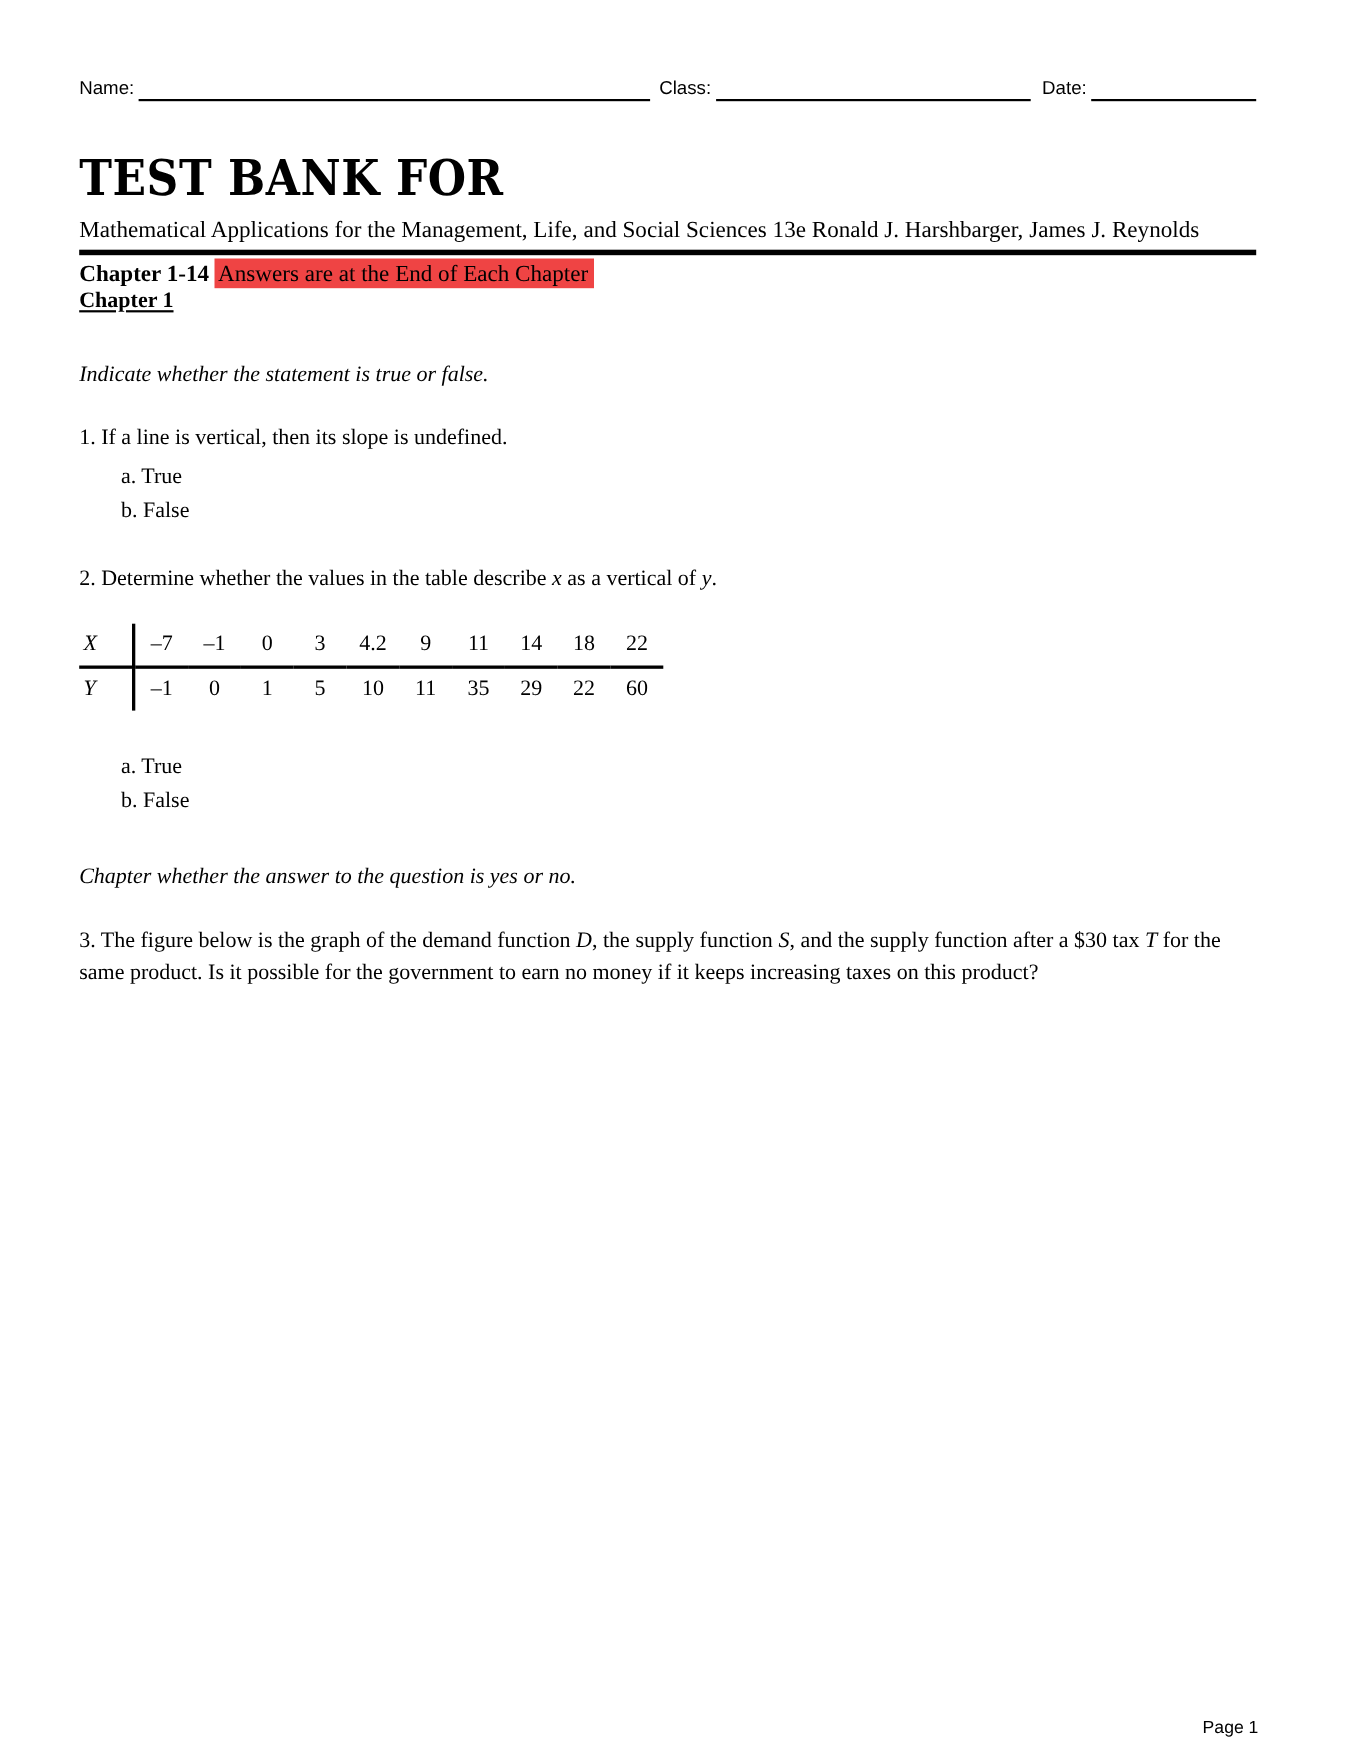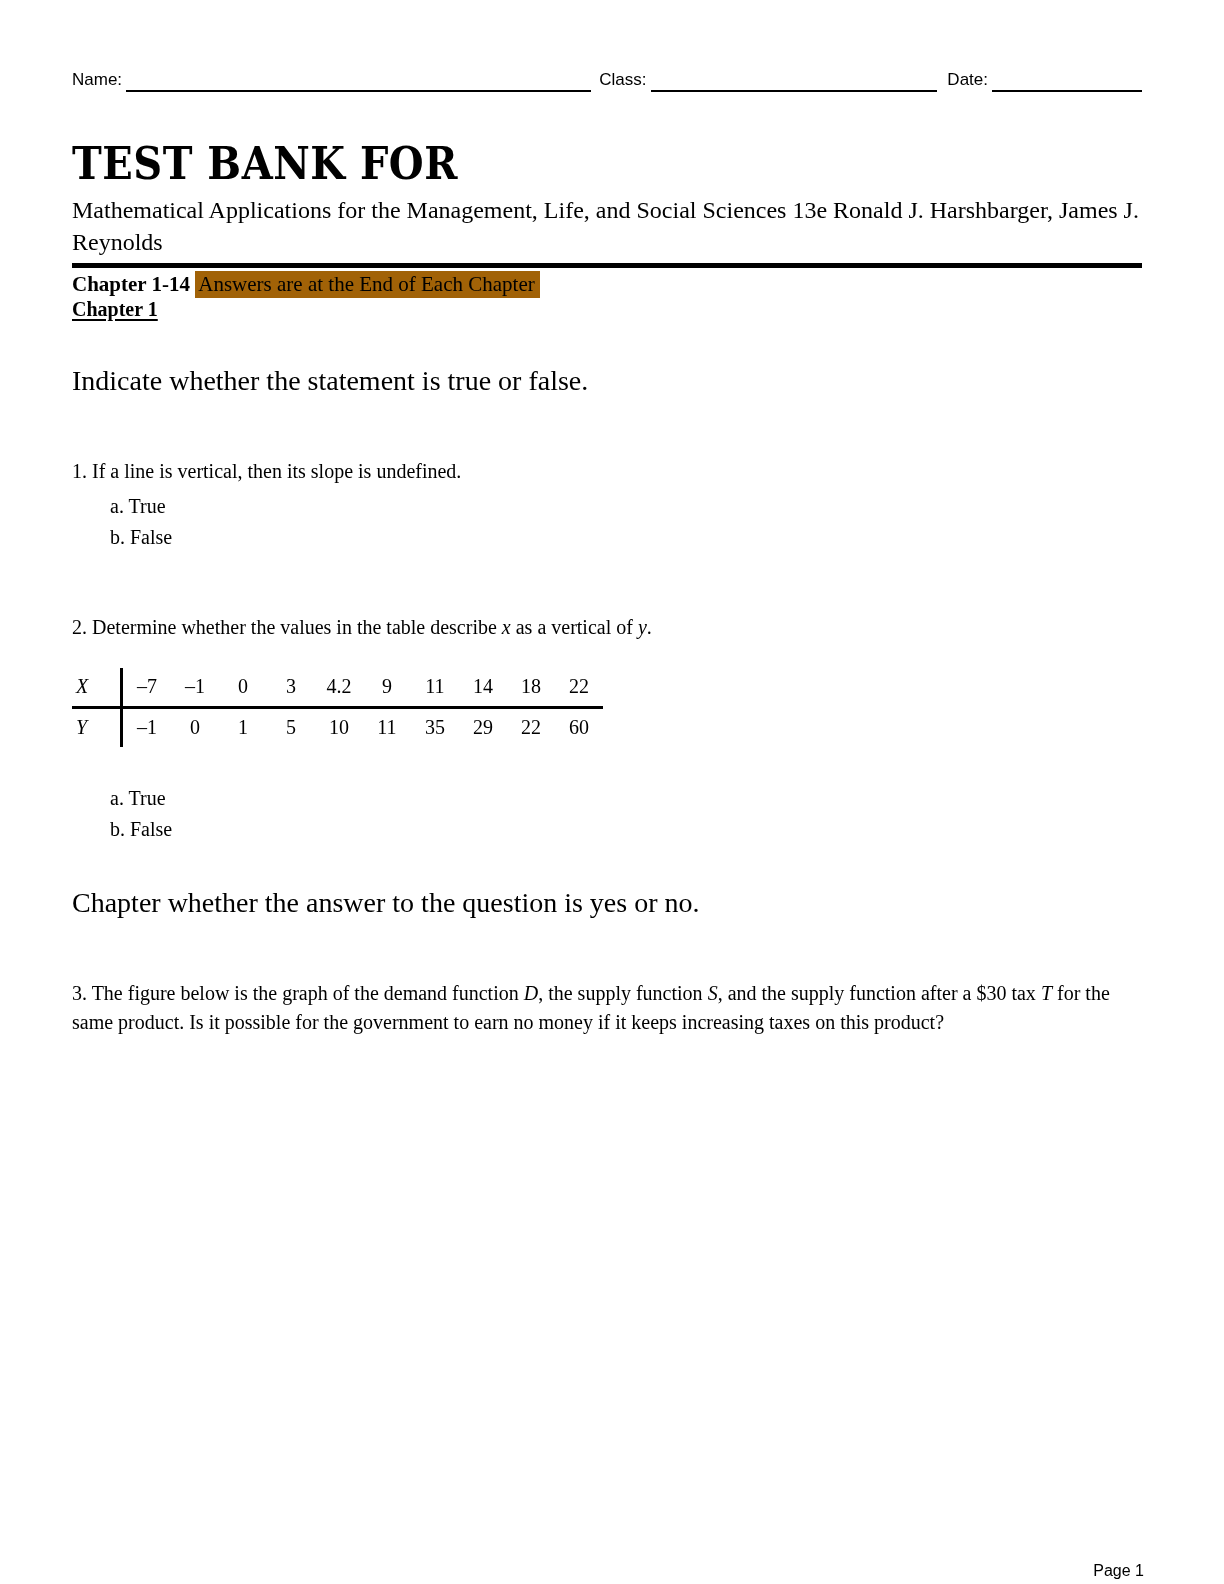--- a/index.html
+++ b/index.html
@@ -39,21 +39,21 @@
     font-family: "DejaVu Serif", serif;
     font-weight: 800;
     font-size: 40px;
     letter-spacing: 0.5px;
     transform: scaleY(1.12);
     transform-origin: left top;
     white-space: nowrap;
   }
   .doc-subtitle {
     margin-top: 12px;
-    font-size: 24px;
+    font-size: 21px;
     line-height: 1.32;
   }
   .thick-rule {
     margin-top: 4px;
     height: 5px;
     background: #000;
   }
   .chapter-line {
     margin-top: 3px;
     font-size: 21px;
@@ -65,24 +65,25 @@
   
   .section-heading {
     font-size: 20px;
     font-weight: bold;
     text-decoration: underline;
     text-underline-offset: 3px;
   }
 
   .instruction {
     margin-top: 44px;
-    font-size: 28px;
-  }
-
-  .question { margin-top: 60px; font-size: 20px; line-height: 1.45; }
+    font-size: 20px;
+    font-style: italic;
+  }
+
+  .question { margin-top: 32px; font-size: 20px; line-height: 1.45; }
   .q-text { line-height: 1.45; }
   .choices { margin: 5px 0 0 38px; }
   .choice { line-height: 1.55; }
   .ital { font-style: italic; }
 
   
   .q2-table {
     margin-top: 26px;
     border-collapse: collapse;
     font-size: 20px;
@@ -125,21 +126,21 @@
     </div>
 
     <div class="doc-title">TEST BANK FOR</div>
 
     <div class="doc-subtitle">Mathematical Applications for the Management, Life, and Social Sciences 13e Ronald J. Harshbarger, James J. Reynolds</div>
 
     <div class="thick-rule"></div>
 
     <div class="chapter-line">
       <span class="chapter-range">Chapter 1-14</span>
-      <span> </span><span class="highlight-note" id="highlight-note" style="background: #a16207;">Answers are at the End of Each Chapter</span>
+      <span> </span><span class="highlight-note" id="highlight-note" style="background: #ef4444;">Answers are at the End of Each Chapter</span>
     </div>
 
     <div class="section-heading">Chapter 1</div>
 
     <div class="instruction">Indicate whether the statement is true or false.</div>
 
     <div class="question">
       <div class="q-text">1. If a line is vertical, then its slope is undefined.</div>
       <div class="choices">
         <div class="choice">a. True</div>

